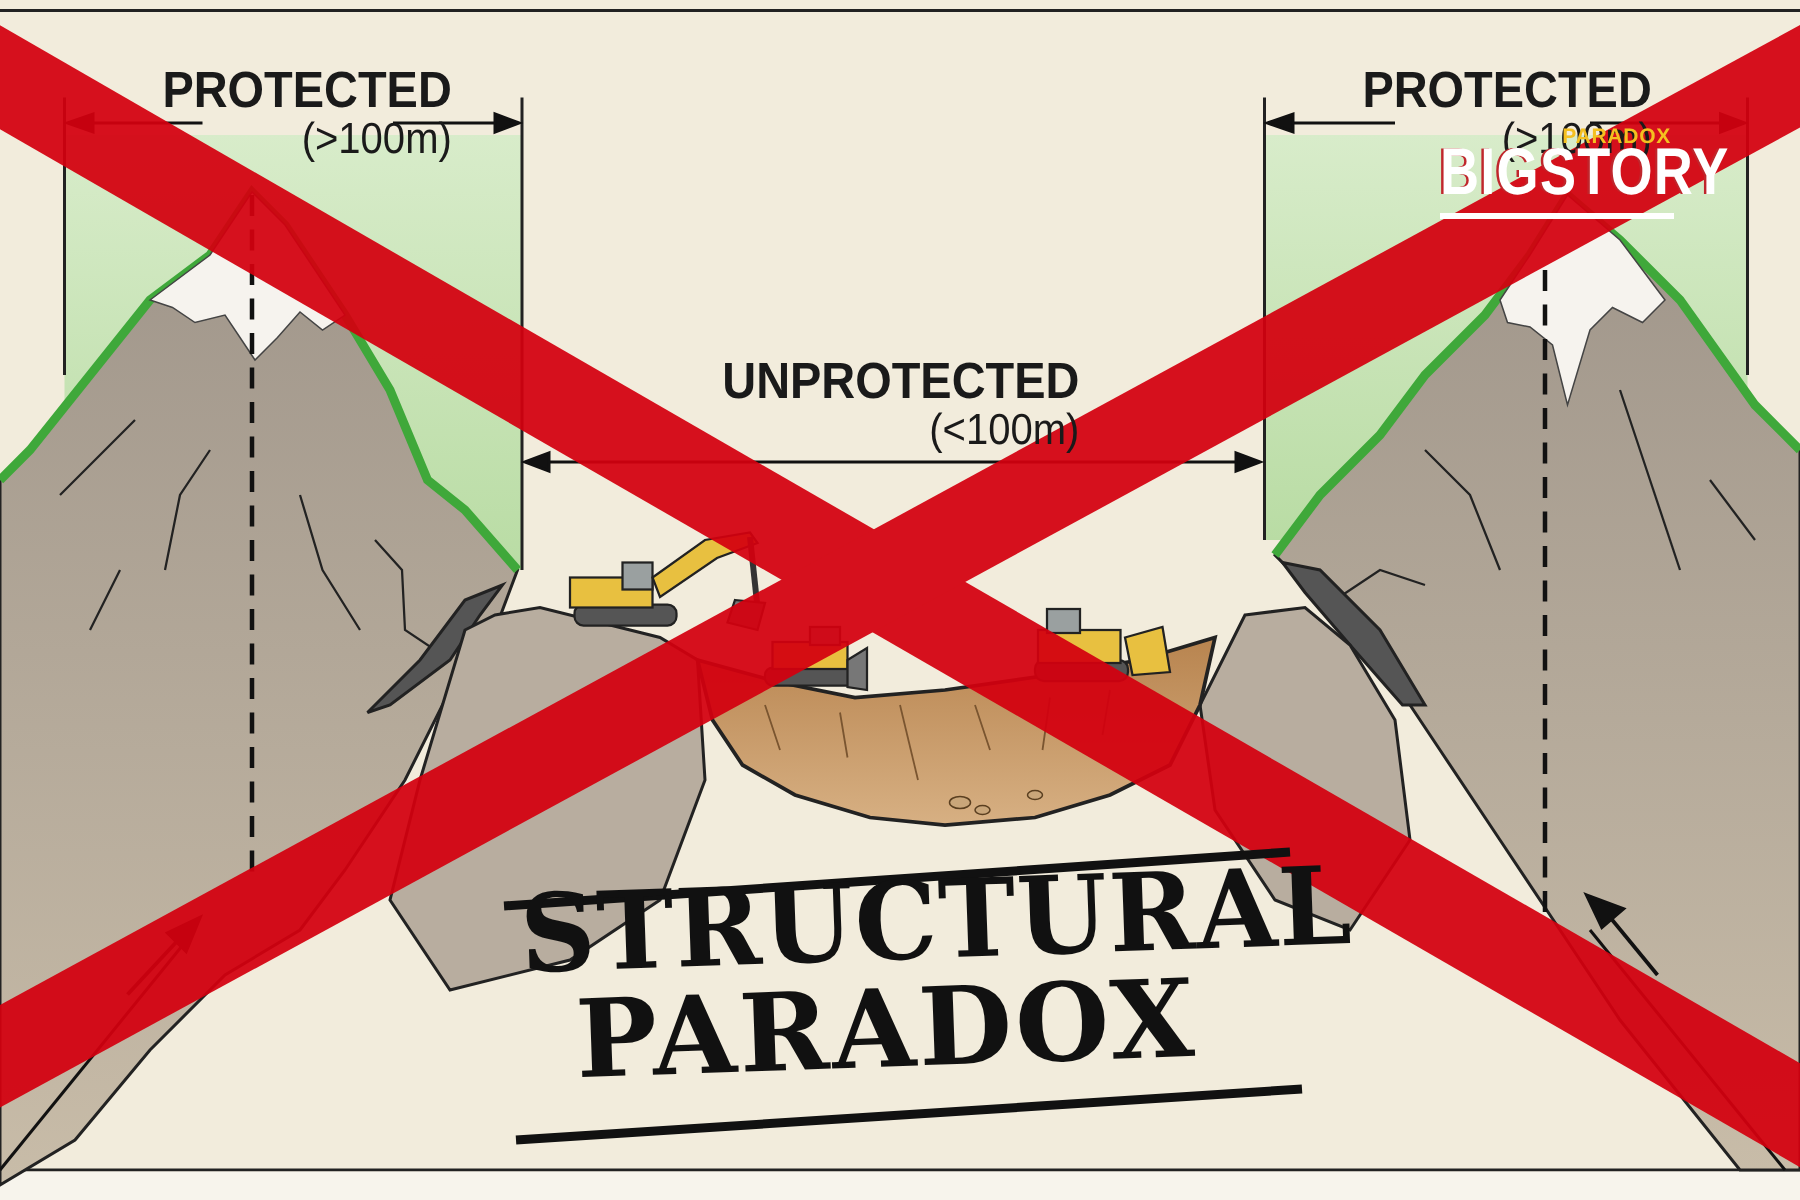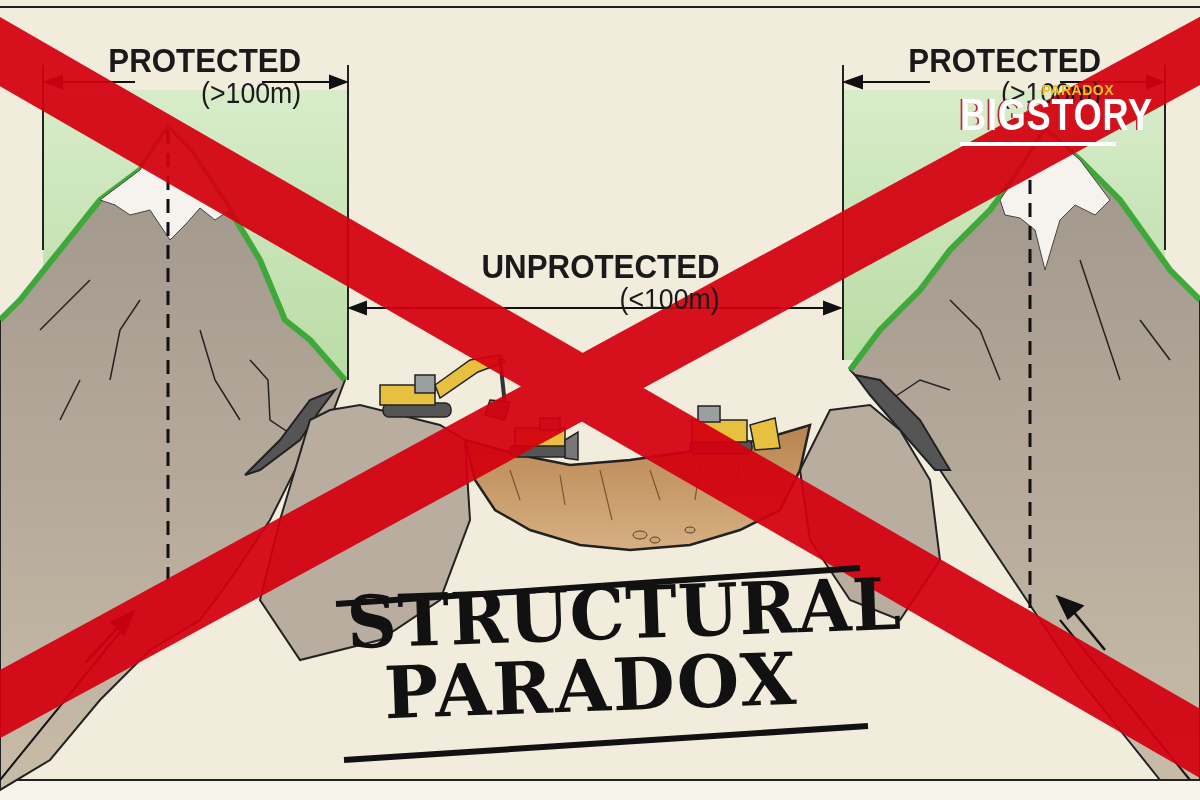--- a/index.html
+++ b/index.html
@@ -147,21 +147,21 @@
 </svg>
 
 <div class="lbl" style="left:90px;top:42px;width:220px;">
   <span class="t">PROTECTED</span>
   <span class="s">(&gt;100m)</span>
 </div>
 <div class="lbl" style="left:890px;top:42px;width:220px;">
   <span class="t">PROTECTED</span>
   <span class="s">(&gt;100m)</span>
 </div>
-<div class="lbl" style="left:470px;top:236px;width:260px;margin-top:12px;">
+<div class="lbl" style="left:470px;top:236px;width:260px;">
   <span class="t">UNPROTECTED</span>
   <span class="s">(&lt;100m)</span>
 </div>
 
 <div class="title">
   <span class="l1">STRUCTURAL</span>
   <span class="l2">PARADOX</span>
 </div>
 
 <div class="logo">

